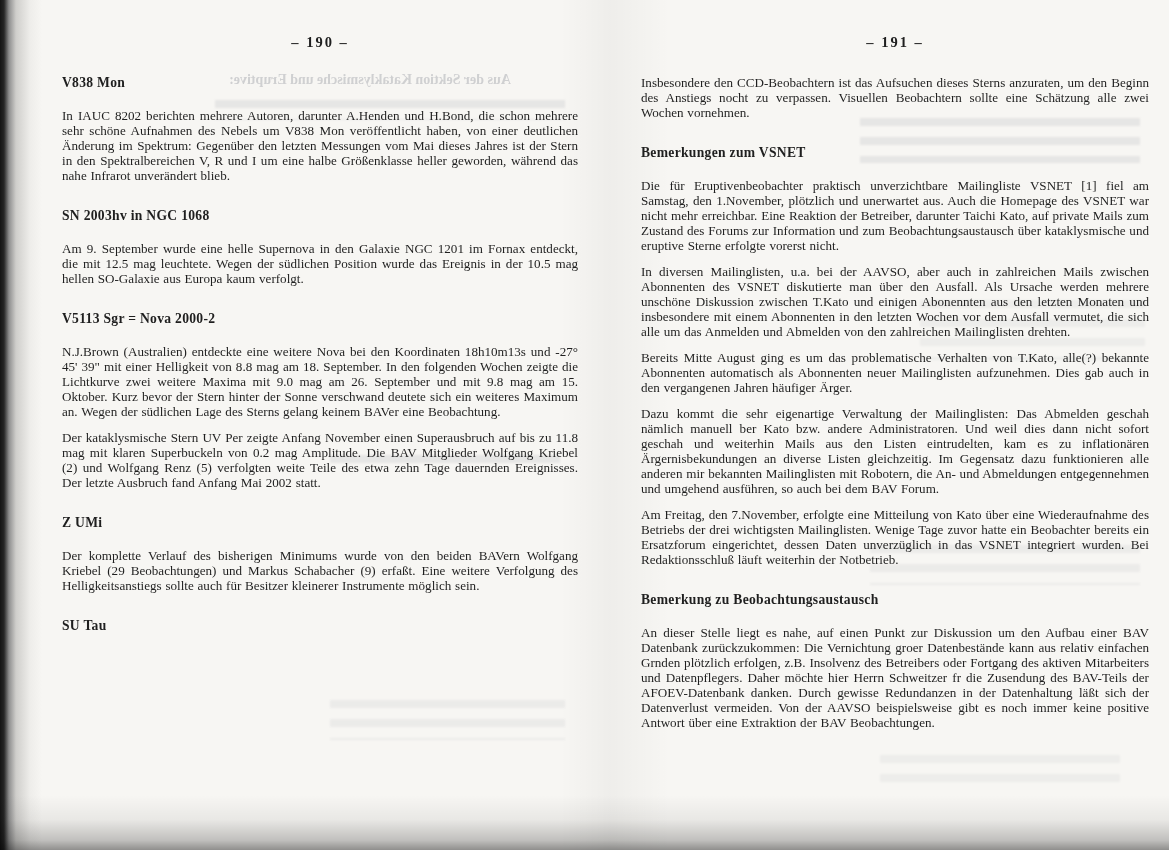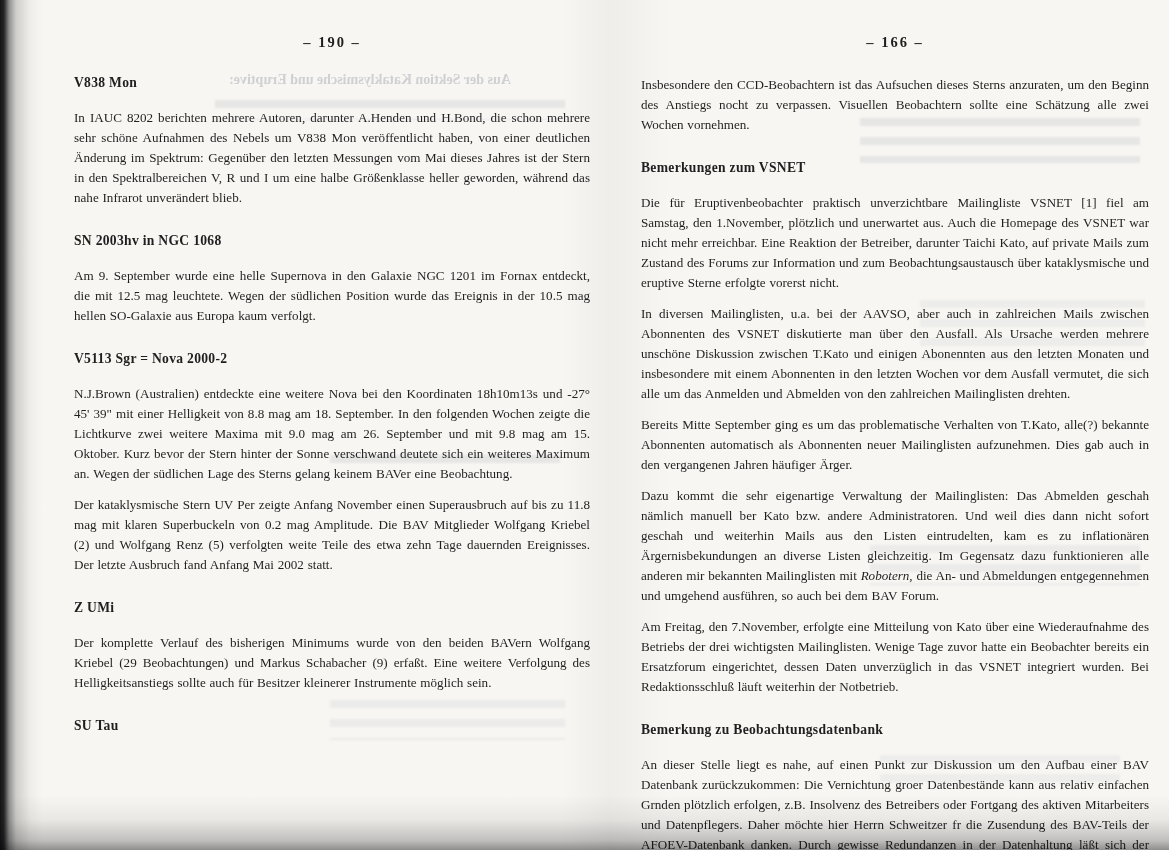--- a/index.html
+++ b/index.html
@@ -32,46 +32,46 @@
   .scan-gutter {
     position: absolute; left: 560px; top: 0; width: 110px; height: 850px;
     background: linear-gradient(to right,
       rgba(0,0,0,0) 0%, rgba(0,0,0,0.035) 45%, rgba(0,0,0,0) 100%);
     z-index: 1;
   }
 
   .page {
     position: absolute; top: 34px; z-index: 2;
   }
-  .page-left  { left: 74px;  width: 516px; }
+  .page-left  { left: 62px;  width: 516px; }
   .page-right { left: 641px; width: 508px; }
 
   .page-number {
     text-align: center;
     font-weight: bold;
     font-size: 14.5px;
     letter-spacing: 2px;
     margin-bottom: 24px;
   }
 
   .blk-heading {
     font-weight: bold;
     font-size: 13.6px;
     margin: 25px 0 17px 0;
     letter-spacing: 0.3px;
   }
   .blk-heading:first-child { margin-top: 12px; }
   .blk-para {
     font-size: 13.1px;
-    line-height: 20px;
+    line-height: 15px;
     text-align: justify;
     margin: 0 0 11px 0;
     word-spacing: 0.5px;
   }
-  .run-italic { font-style: italic; }
+  .run-italic { }
 
   
   .ghost-heading {
     position: absolute; left: 160px; top: 72px; width: 420px;
     transform: scaleX(-1);
     font-weight: bold; font-size: 14px; text-align: center;
     color: rgba(70, 75, 90, 0.22);
     filter: blur(0.6px);
     z-index: 0;
     pointer-events: none;
@@ -115,28 +115,28 @@
       <div class="blk-heading">V5113 Sgr = Nova 2000-2</div>
       <div class="blk-para">N.J.Brown (Australien) entdeckte eine weitere Nova bei den Koordinaten 18h10m13s und -27° 45' 39" mit einer Helligkeit von 8.8 mag am 18. September. In den folgenden Wochen zeigte die Lichtkurve zwei weitere Maxima mit 9.0 mag am 26. September und mit 9.8 mag am 15. Oktober. Kurz bevor der Stern hinter der Sonne verschwand deutete sich ein weiteres Maximum an. Wegen der südlichen Lage des Sterns gelang keinem BAVer eine Beobachtung.</div>
       <div class="blk-para">Der kataklysmische Stern UV Per zeigte Anfang November einen Superausbruch auf bis zu 11.8 mag mit klaren Superbuckeln von 0.2 mag Amplitude. Die BAV Mitglieder Wolfgang Kriebel (2) und Wolfgang Renz (5) verfolgten weite Teile des etwa zehn Tage dauernden Ereignisses. Der letzte Ausbruch fand Anfang Mai 2002 statt.</div>
       <div class="blk-heading">Z UMi</div>
       <div class="blk-para">Der komplette Verlauf des bisherigen Minimums wurde von den beiden BAVern Wolfgang Kriebel (29 Beobachtungen) und Markus Schabacher (9) erfaßt. Eine weitere Verfolgung des Helligkeitsanstiegs sollte auch für Besitzer kleinerer Instrumente möglich sein.</div>
       <div class="blk-heading">SU Tau</div>
     </div>
 </div>
 
 <div class="page page-right">
-  <div class="page-number">– 166 –</div>
+  <div class="page-number">– 191 –</div>
   <div>
       <div class="blk-para">Insbesondere den CCD-Beobachtern ist das Aufsuchen dieses Sterns anzuraten, um den Beginn des Anstiegs nocht zu verpassen. Visuellen Beobachtern sollte eine Schätzung alle zwei Wochen vornehmen.</div>
       <div class="blk-heading">Bemerkungen zum VSNET</div>
       <div class="blk-para">Die für Eruptivenbeobachter praktisch unverzichtbare Mailingliste VSNET [1] fiel am Samstag, den 1.November, plötzlich und unerwartet aus. Auch die Homepage des VSNET war nicht mehr erreichbar. Eine Reaktion der Betreiber, darunter Taichi Kato, auf private Mails zum Zustand des Forums zur Information und zum Beobachtungsaustausch über kataklysmische und eruptive Sterne erfolgte vorerst nicht.</div>
       <div class="blk-para">In diversen Mailinglisten, u.a. bei der AAVSO, aber auch in zahlreichen Mails zwischen Abonnenten des VSNET diskutierte man über den Ausfall. Als Ursache werden mehrere unschöne Diskussion zwischen T.Kato und einigen Abonennten aus den letzten Monaten und insbesondere mit einem Abonnenten in den letzten Wochen vor dem Ausfall vermutet, die sich alle um das Anmelden und Abmelden von den zahlreichen Mailinglisten drehten.</div>
-      <div class="blk-para">Bereits Mitte September ging es um das problematische Verhalten von T.Kato, alle(?) bekannte Abonnenten automatisch als Abonnenten neuer Mailinglisten aufzunehmen. Dies gab auch in den vergangenen Jahren häufiger Ärger.</div>
+      <div class="blk-para">Bereits Mitte August ging es um das problematische Verhalten von T.Kato, alle(?) bekannte Abonnenten automatisch als Abonnenten neuer Mailinglisten aufzunehmen. Dies gab auch in den vergangenen Jahren häufiger Ärger.</div>
       <div class="blk-para"><span>Dazu kommt die sehr eigenartige Verwaltung der Mailinglisten: Das Abmelden geschah nämlich manuell ber Kato bzw. andere Administratoren. Und weil dies dann nicht sofort geschah und weiterhin Mails aus den Listen eintrudelten, kam es zu inflationären Ärgernisbekundungen an diverse Listen gleichzeitig. Im Gegensatz dazu funktionieren alle anderen mir bekannten Mailinglisten mit </span><span class="run-italic">Robotern</span><span>, die An- und Abmeldungen entgegennehmen und umgehend ausführen, so auch bei dem BAV Forum.</span></div>
       <div class="blk-para">Am Freitag, den 7.November, erfolgte eine Mitteilung von Kato über eine Wiederaufnahme des Betriebs der drei wichtigsten Mailinglisten. Wenige Tage zuvor hatte ein Beobachter bereits ein Ersatzforum eingerichtet, dessen Daten unverzüglich in das VSNET integriert wurden. Bei Redaktionsschluß läuft weiterhin der Notbetrieb.</div>
-      <div class="blk-heading">Bemerkung zu Beobachtungsdatenbank</div>
+      <div class="blk-heading">Bemerkung zu Beobachtungsaustausch</div>
       <div class="blk-para">An dieser Stelle liegt es nahe, auf einen Punkt zur Diskussion um den Aufbau einer BAV Datenbank zurückzukommen: Die Vernichtung groer Datenbestände kann aus relativ einfachen Grnden plötzlich erfolgen, z.B. Insolvenz des Betreibers oder Fortgang des aktiven Mitarbeiters und Datenpflegers. Daher möchte hier Herrn Schweitzer fr die Zusendung des BAV-Teils der AFOEV-Datenbank danken. Durch gewisse Redundanzen in der Datenhaltung läßt sich der Datenverlust vermeiden. Von der AAVSO beispielsweise gibt es noch immer keine positive Antwort über eine Extraktion der BAV Beobachtungen.</div>
     </div>
 </div>
 
 <div class="scan-edge-left"></div>
 <div class="scan-edge-bottom"></div>
 
 </body></html>

